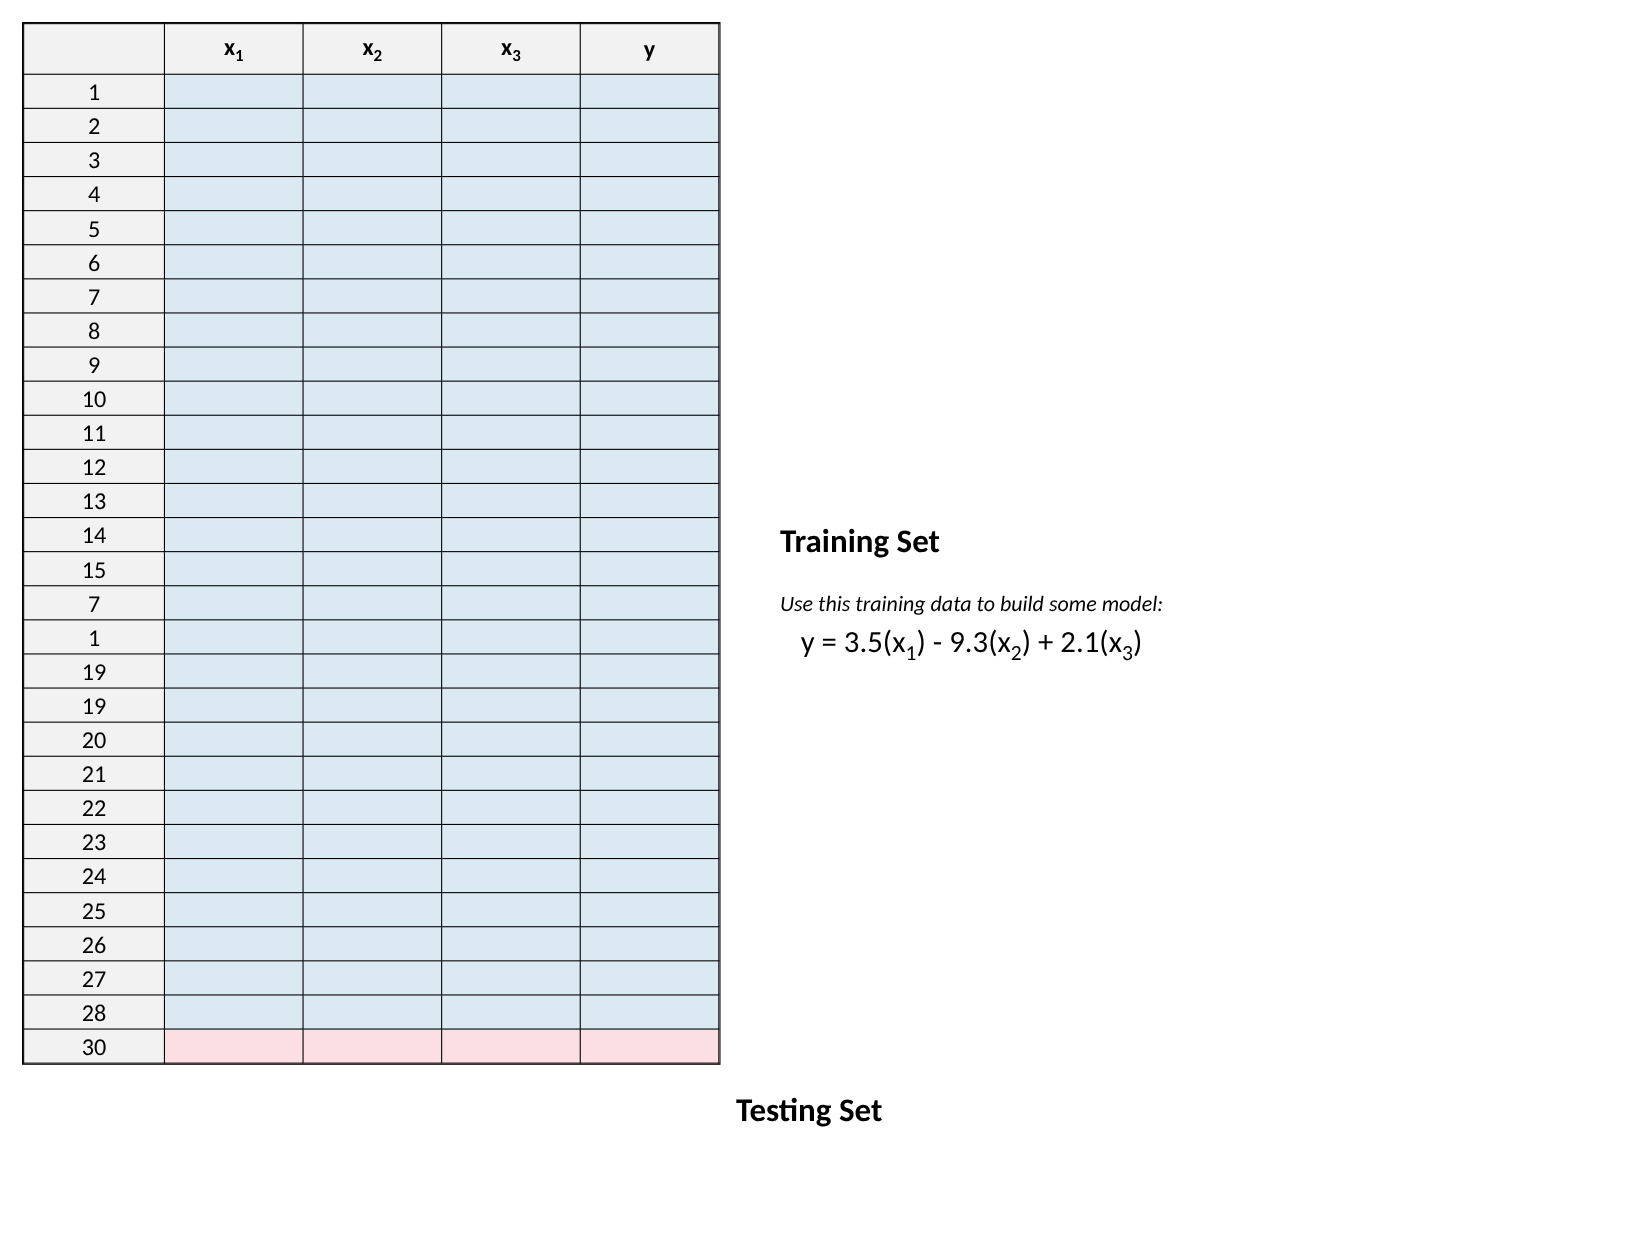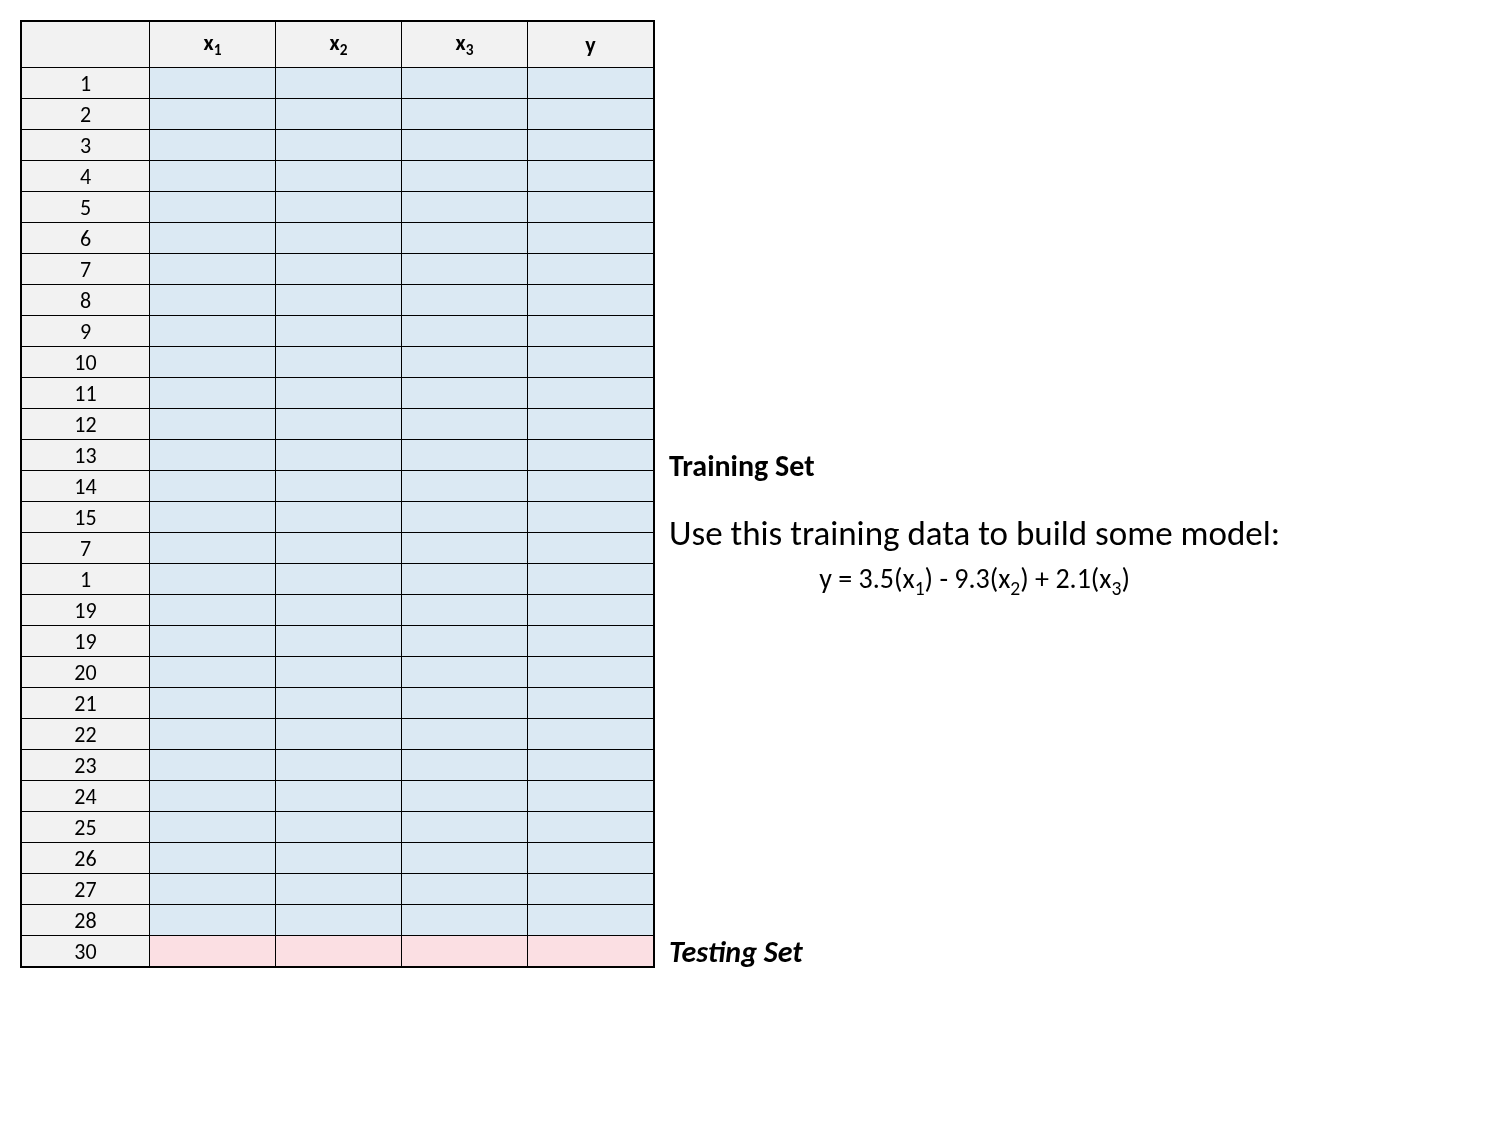--- a/index.html
+++ b/index.html
@@ -46,35 +46,36 @@
   td.test  { background:#fbdfe3; }
 
   .annotations {
     margin-left: 14px;
     position: relative;
     flex: 1;
     height: 1020px;
   }
   .ann-train {
     position: absolute;
-    top: 427px;
+    top: 454px;
+    margin-left: 40px;
   }
   .ann-test {
     position: absolute;
-    top: 913px;
-    font-style: italic;
+    top: 971px;
   }
   .ann-title {
     font-weight: bold;
     font-size: 30px;
     margin-bottom: 24px;
   }
   .ann-desc {
-    font-size: 35px;
+    font-size: 20px;
     line-height: 1.45;
+    font-style: italic;
   }
   .ann-eq {
     font-size: 28px;
     text-align: center;
     margin-top: 2px;
   }
   .ann-eq sub { font-size: 0.7em; }
 </style>
 </head>
 <body>

